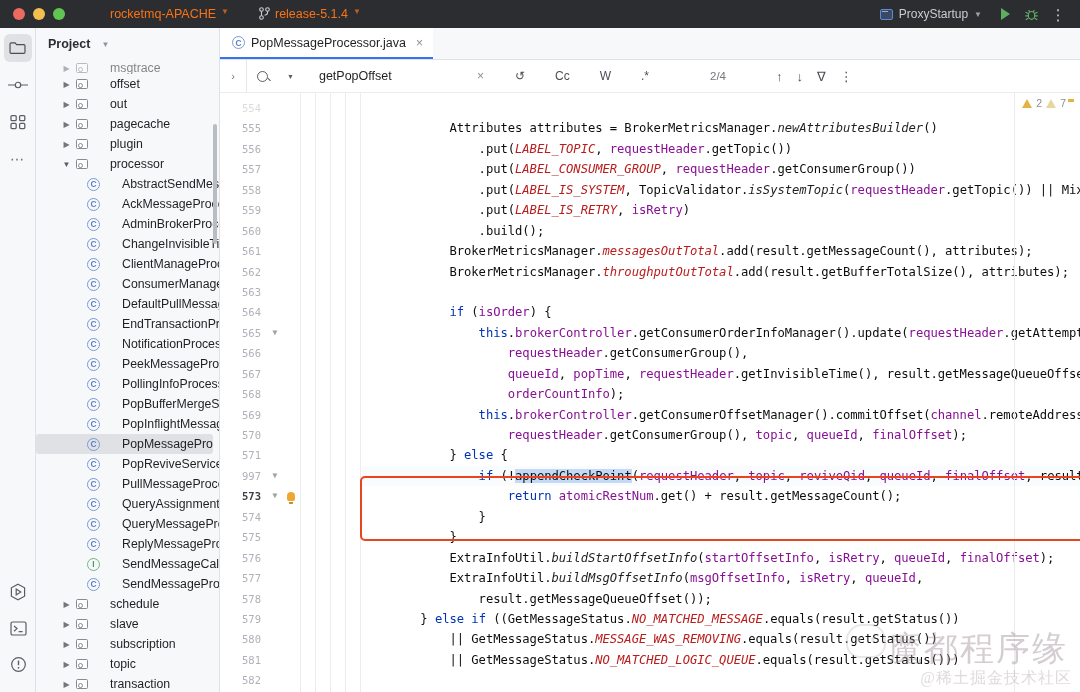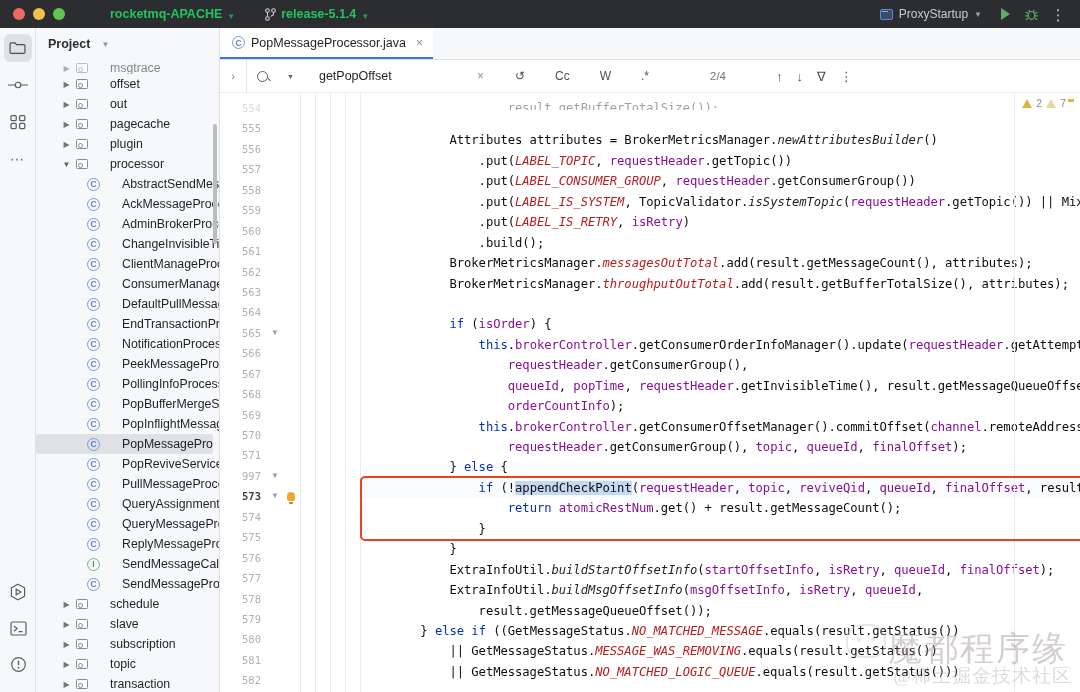--- a/index.html
+++ b/index.html
@@ -16,23 +16,23 @@
     height: 28px; background: #2b2d30; color: #c9ccd1;
     display: flex; align-items: center; flex: 0 0 28px;
     font-size: 12px; position: relative;
   }
   .traffic { display: flex; gap: 8px; padding-left: 13px; align-items: center; }
   .dot { width: 12px; height: 12px; border-radius: 50%; }
   .dot.r { background: #ec6a5f; }
   .dot.y { background: #f3bf4f; }
   .dot.g { background: #61c554; }
   .tb-item {
-    display: flex; align-items: flex-end; gap: 5px;
+    display: flex; align-items: flex-start; gap: 5px;
     padding: 2px 7px; border-radius: 4px; cursor: default;
-    color: #22c55e; font-size: 12.5px; white-space: nowrap; font-weight: bold;
+    color: #f97316; font-size: 12.5px; white-space: nowrap;
   }
   #project-selector { margin-left: 38px; }
   #branch-selector { margin-left: 16px; }
   .chev { font-size: 8px; opacity: .72; }
   .tb-right {
     position: absolute; right: 10px; top: 0; height: 28px;
     display: flex; align-items: center; gap: 3px;
   }
   .runcfg { display: flex; align-items: center; gap: 6px; padding: 2px 7px; border-radius: 4px; }
   .cfgicon {
@@ -214,21 +214,21 @@
   
   .watermark {
     position: absolute; right: 4px; bottom: 2px; width: 236px; height: 66px;
     pointer-events: none; opacity: .42;
   }
   .wm-cn {
     font-family: "Liberation Serif", serif; color: #9a8a93; font-size: 34px;
     position: absolute; right: 8px; top: 2px; letter-spacing: 2px; white-space: nowrap;
   }
   .wm-cn2 {
-    font-family: "Liberation Serif", serif; color: #b5a7ae; font-size: 19px;
+    font-family: "Liberation Serif", serif; color: #b5a7ae; font-size: 16px;
     position: absolute; right: 4px; bottom: 1px; letter-spacing: 1px; white-space: nowrap;
   }
   .wm-ghost {
     position: absolute; left: 6px; top: 0px; width: 40px; height: 34px;
     border: 2px solid #cfc6ca; border-radius: 16px 16px 14px 14px;
   }
   .wm-ghost:before, .wm-ghost:after {
     content:""; position:absolute; top:11px; width:4px; height:5px;
     background: #cfc6ca; border-radius: 50%;
   }
@@ -693,21 +693,20 @@
           </div>
         <div class="indentcols">
           <div class="iguide" style="left:0px"></div>
           <div class="iguide" style="left:15px"></div>
           <div class="iguide" style="left:30px"></div>
           <div class="iguide" style="left:45px"></div>
           <div class="iguide" style="left:60px"></div>
         </div>
         <div class="codescroll" id="codescroll">
           <div class="vline" style="left:652px"></div>
-        <div class="cl" style="height: 12px; overflow: hidden; opacity: 0.4;"><span class="cl-faded">                    result.getBufferTotalSize());</span></div>
             <div class="cl"></div>
             <div class="cl">            Attributes attributes = BrokerMetricsManager.<span class="smeth">newAttributesBuilder</span>()</div>
             <div class="cl">                .put(<span class="sfld">LABEL_TOPIC</span>, <span class="fld">requestHeader</span>.getTopic())</div>
             <div class="cl">                .put(<span class="sfld">LABEL_CONSUMER_GROUP</span>, <span class="fld">requestHeader</span>.getConsumerGroup())</div>
             <div class="cl">                .put(<span class="sfld">LABEL_IS_SYSTEM</span>, TopicValidator.<span class="smeth">isSystemTopic</span>(<span class="fld">requestHeader</span>.getTopic()) || MixAll.</div>
             <div class="cl">                .put(<span class="sfld">LABEL_IS_RETRY</span>, <span class="fld">isRetry</span>)</div>
             <div class="cl">                .build();</div>
             <div class="cl">            BrokerMetricsManager.<span class="sfld">messagesOutTotal</span>.add(result.getMessageCount(), attributes);</div>
             <div class="cl">            BrokerMetricsManager.<span class="sfld">throughputOutTotal</span>.add(result.getBufferTotalSize(), attributes);</div>
             <div class="cl"></div>

